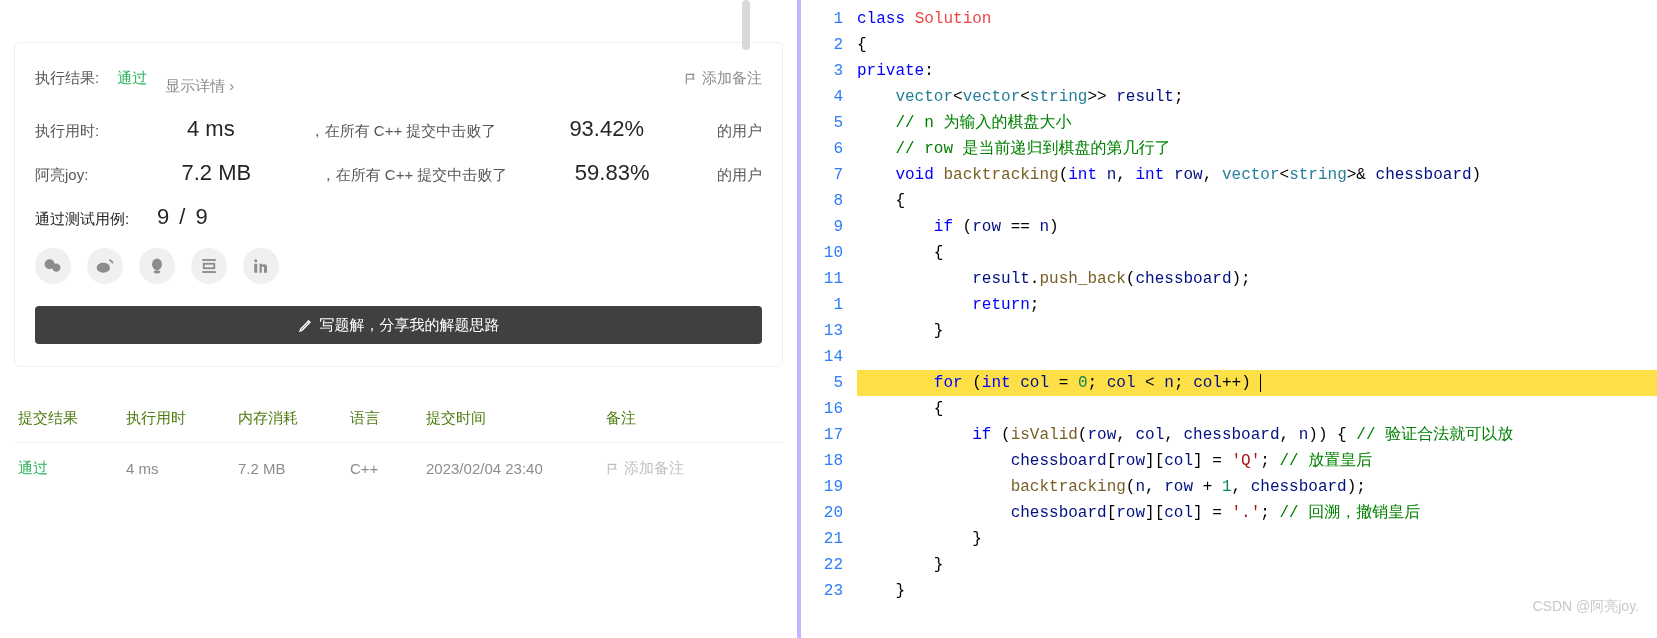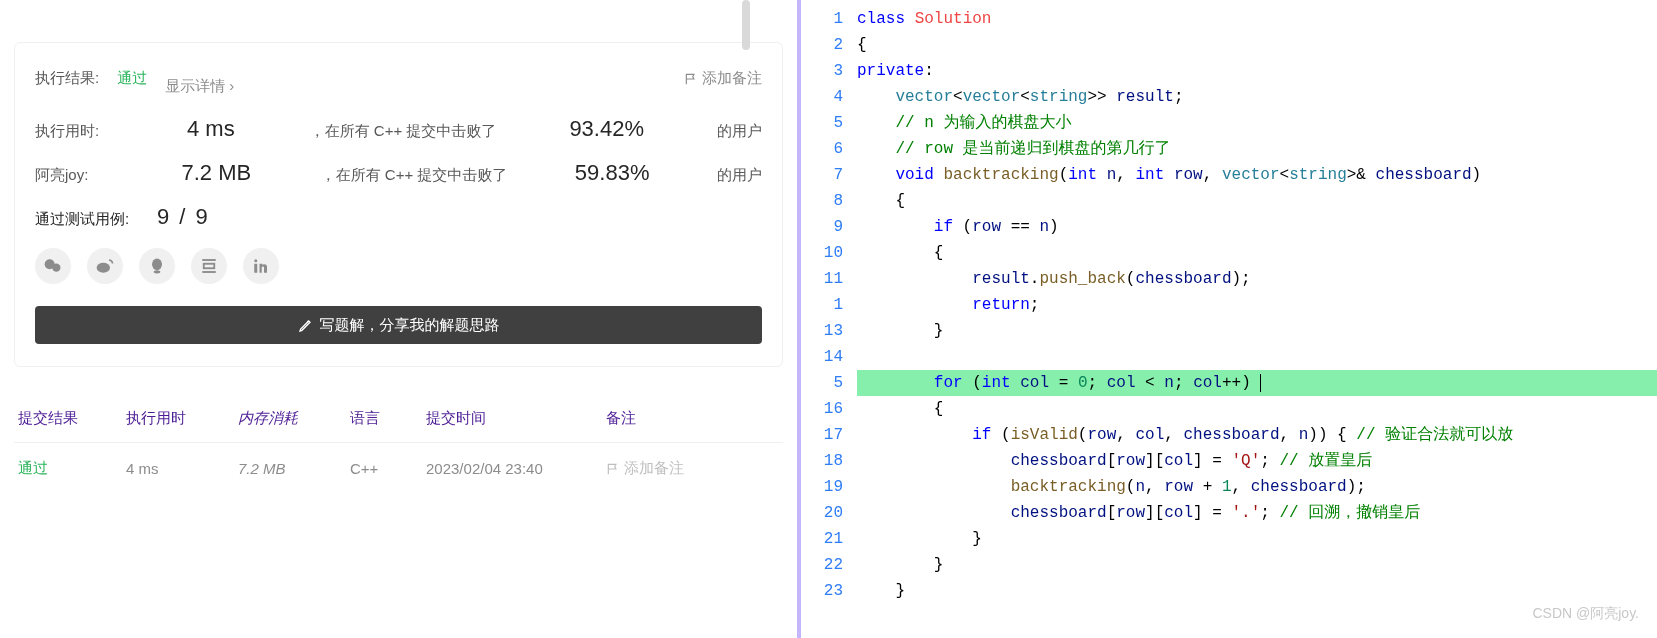--- a/index.html
+++ b/index.html
@@ -27,49 +27,49 @@
 .testcase-row { display: flex; align-items: baseline; margin-bottom: 18px; font-size: 15px; }
 .testcase-val { font-size: 22px; color: #262626; margin-left: 12px; letter-spacing: 2px; }
 
 .share-label { color: #595959; font-size: 15px; margin-bottom: 14px; }
 .share-icons { display: flex; gap: 16px; }
 .share-icon { width: 36px; height: 36px; border-radius: 50%; background: #f0f0f0; display: flex; align-items: center; justify-content: center; color: #8c8c8c; cursor: pointer; }
 
 .write-btn { width: 100%; height: 38px; background: #404040; color: #fff; border: none; border-radius: 4px; font-size: 15px; cursor: pointer; display: flex; align-items: center; justify-content: center; gap: 6px; margin-top: 22px; }
 
 .table-wrap { margin-top: 28px; }
-.table-head { display: flex; padding: 14px 4px; border-bottom: 1px solid #f0f0f0; color: #4c1d95; font-size: 15px; font-weight: 500; }
+.table-head { display: flex; padding: 14px 4px; border-bottom: 1px solid #f0f0f0; color: #4d7c0f; font-size: 15px; font-weight: 500; }
 .table-row { display: flex; padding: 16px 4px; align-items: center; font-size: 15px; }
 .col-result { width: 108px; }
 .col-time { width: 112px; }
-.col-mem { width: 112px; font-style: italic; }
+.col-mem { width: 112px; }
 .col-lang { width: 76px; }
 .col-date { width: 180px; }
 .col-note { flex: 1; }
 .row-pass { color: #2db55d; }
 .row-gray { color: #8c8c8c; }
 .row-note { color: #bfbfbf; display: flex; align-items: center; gap: 4px; cursor: pointer; }
 
 
 .editor { display: flex; font-family: Consolas, "Courier New", monospace; font-size: 16px; line-height: 26px; padding-top: 6px; }
 .gutter { width: 56px; text-align: right; color: #2e7cf6; padding-right: 14px; user-select: none; }
 .gutter div { height: 26px; }
 .code { flex: 1; white-space: pre; color: #000; }
 .code-line { height: 26px; }
-.hl-line { background: #86efac; }
+.hl-line { background: #fde047; }
 .kw { color: #0000ff; }
 .type { color: #267f99; }
 .cls { color: #ef4444; }
 .fn { color: #795e26; }
 .str { color: #a31515; }
 .num { color: #098658; }
 .cmt { color: #008000; }
 .var { color: #001080; }
 
-.watermark { position: absolute; right: 18px; bottom: 15px; color: #c8c8c8; font-size: 14px; font-family: sans-serif; }
+.watermark { position: absolute; right: 18px; bottom: 22px; color: #c8c8c8; font-size: 14px; font-family: sans-serif; }
 .cursor { border-left: 1px solid #000; display: inline-block; height: 18px; vertical-align: middle; }
 </style>
 </head>
 <body>
 
 <div class="container">
   <div class="left-panel">
 
     <div class="result-card">
       <div class="result-header">

